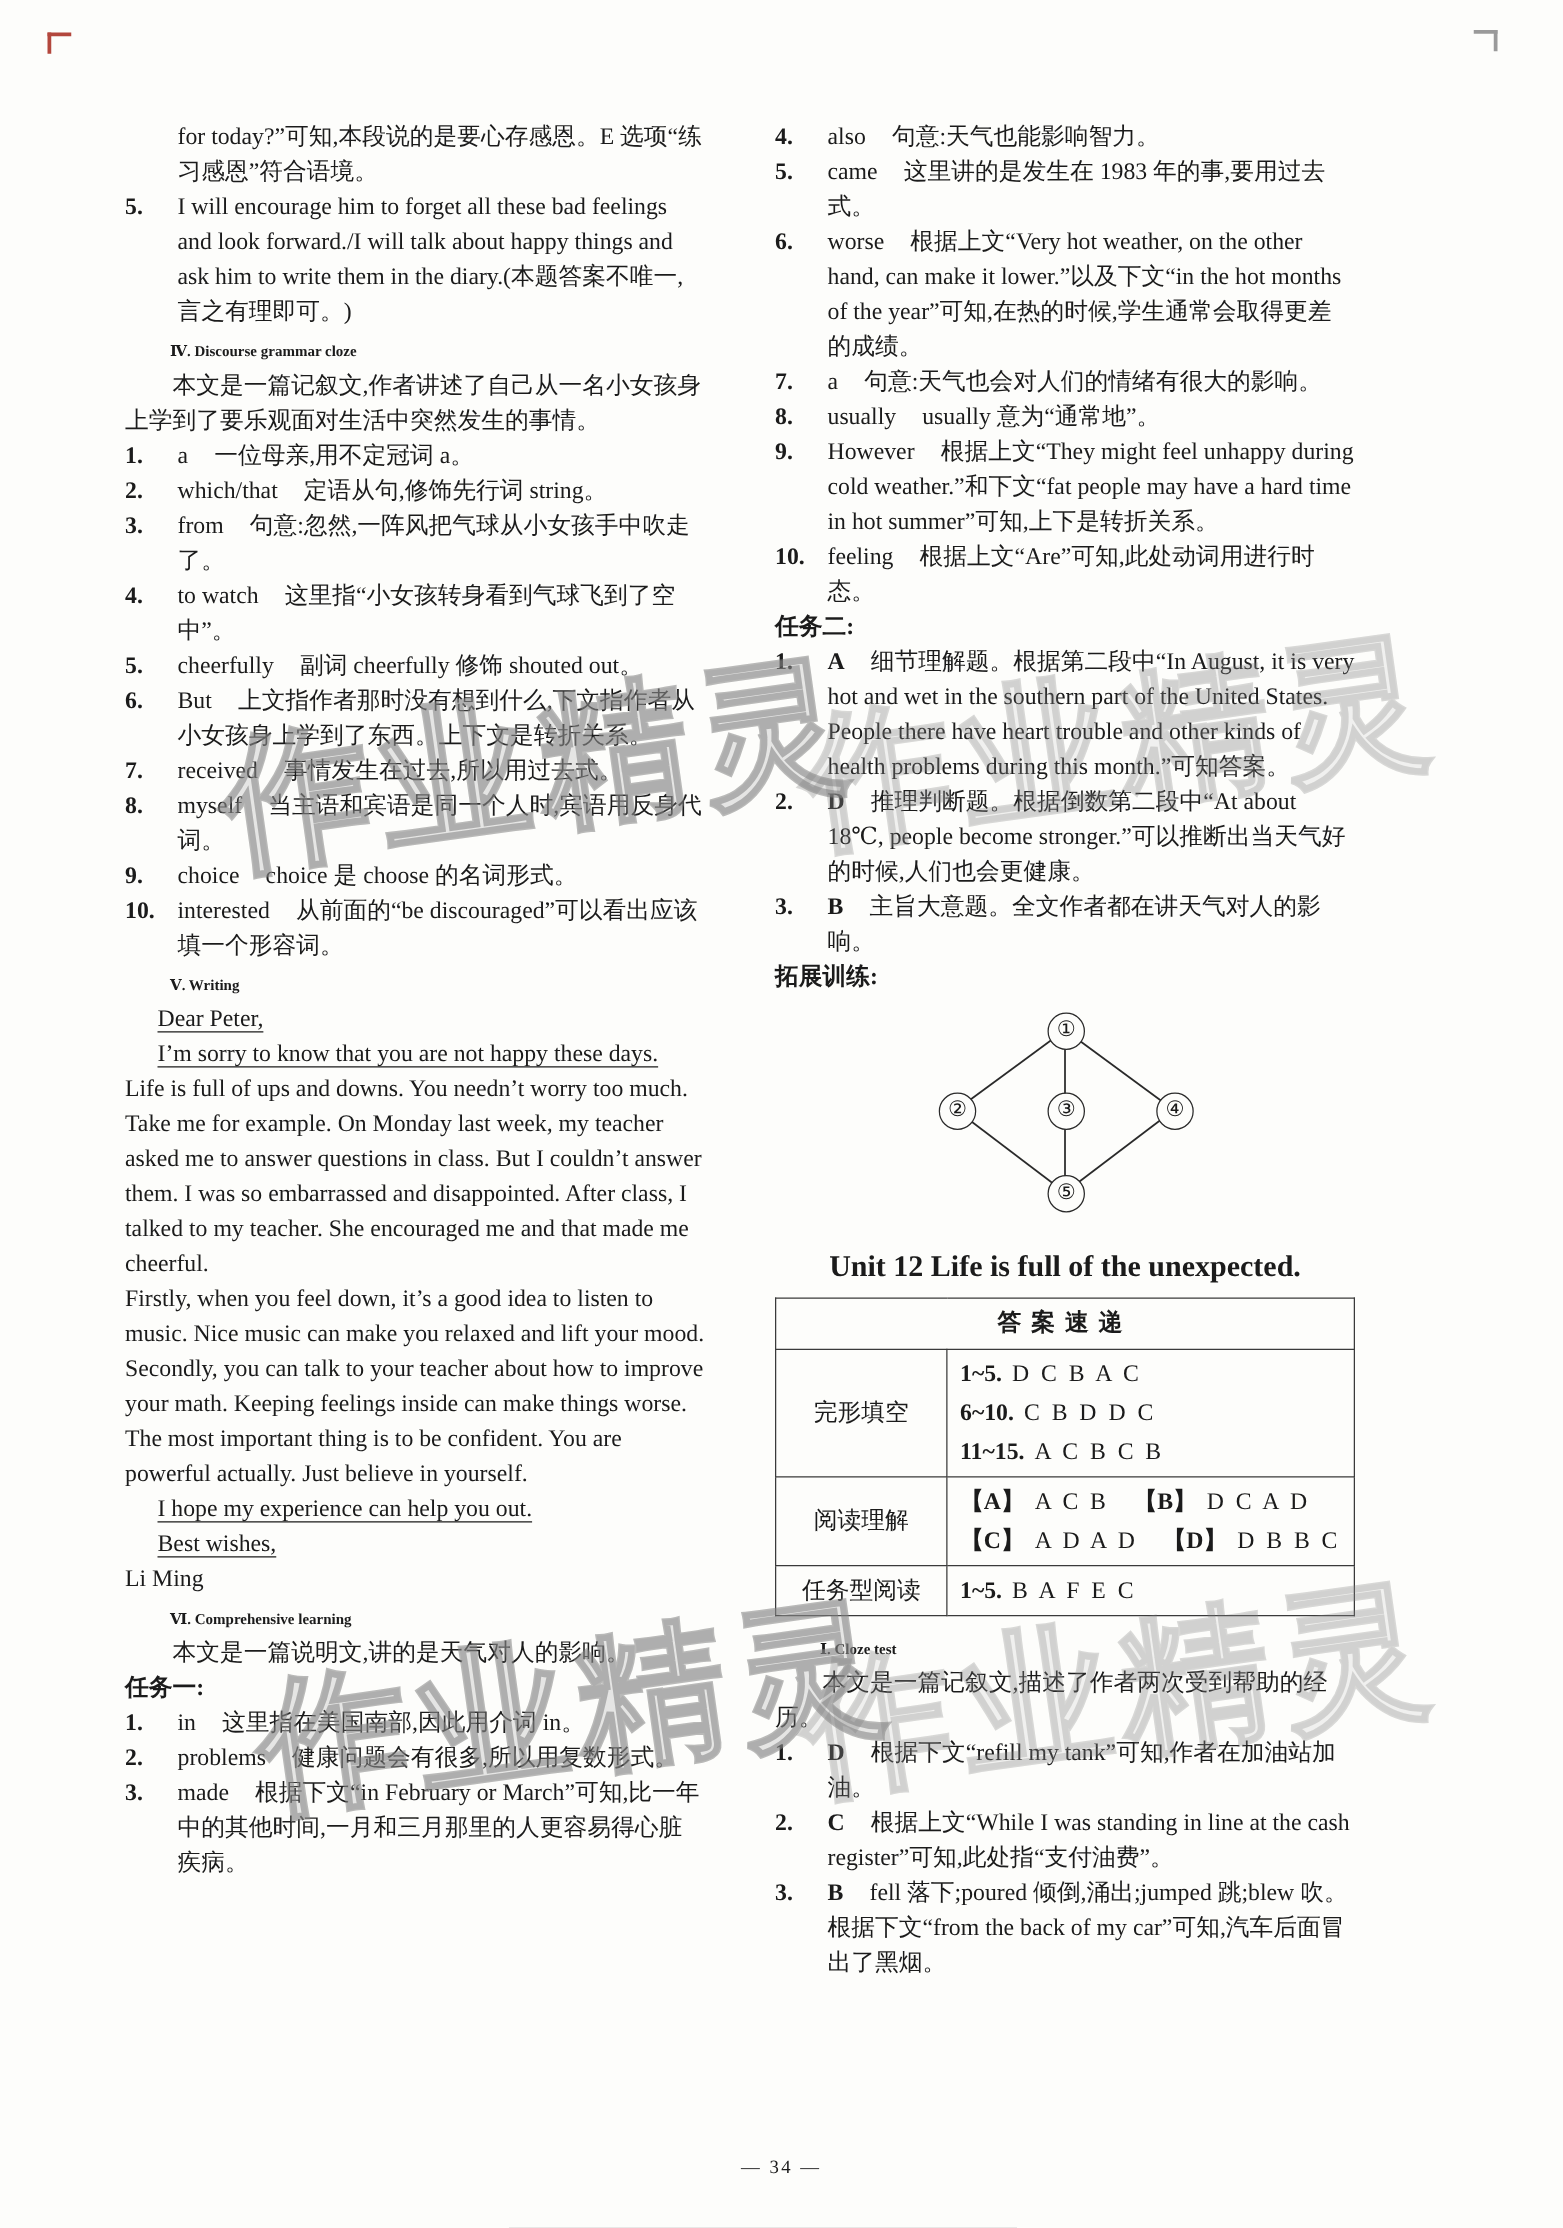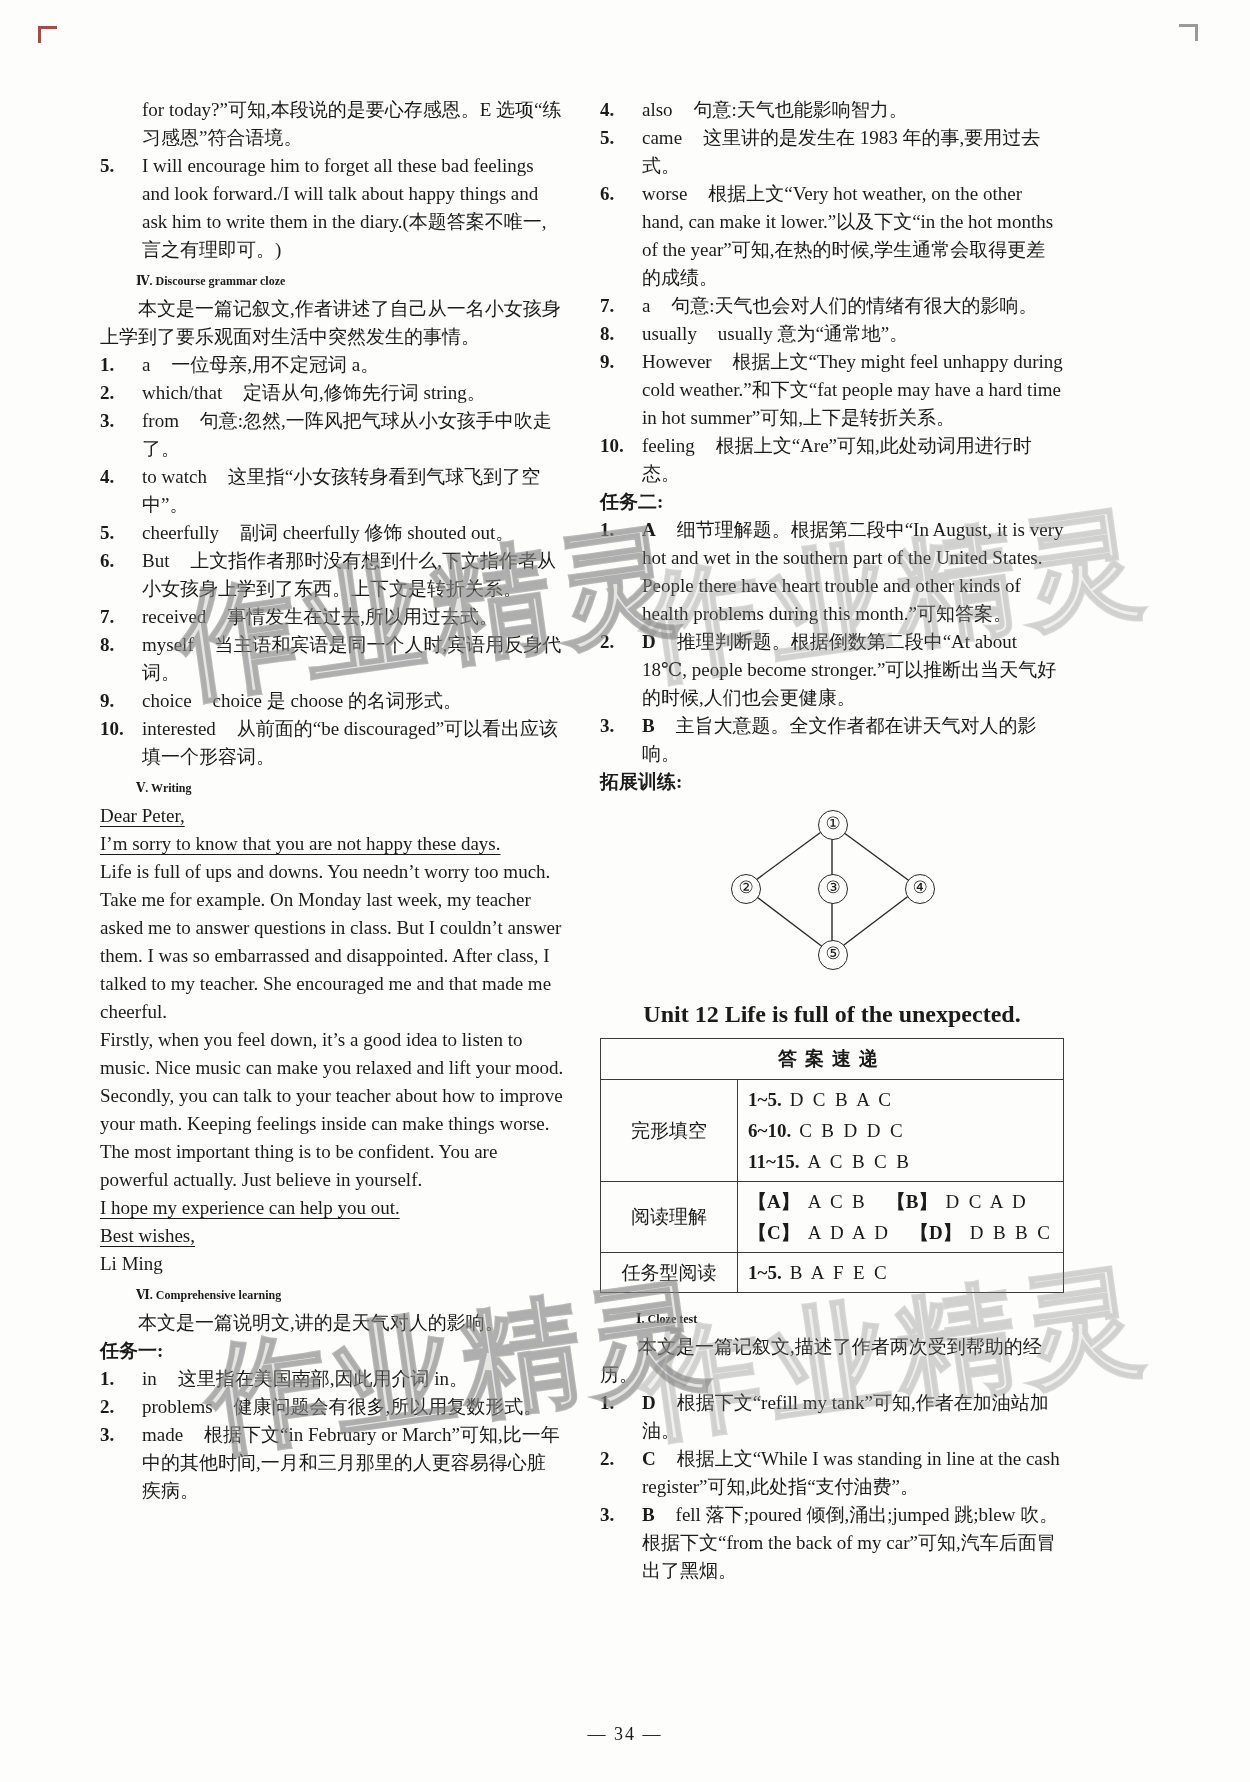--- a/index.html
+++ b/index.html
@@ -9,36 +9,36 @@
     margin: 0 auto;
     background: #fdfdfb;
     overflow: hidden;
     font-family: "Liberation Serif", "DejaVu Serif", serif;
     color: #1b1b1b;
     font-size: 19px;
     line-height: 28px;
   }
   p, div, h3, figure, table { margin: 0; padding: 0; }
 
-  .columns { position: absolute; top: 96px; left: 100px; display: flex; gap: 36px; }
+  .columns { position: absolute; top: 96px; left: 100px; display: flex; gap: 56px; }
   .col { width: 464px; flex: none; }
 
   .sec { font-size: 12px; font-weight: bold; margin-left: 36px; margin-top: 3px; }
   .para.indent { text-indent: 2em; }
   .hang-cont { padding-left: 42px; }
 
   .item { position: relative; padding-left: 42px; }
   .item .num { position: absolute; left: 0; top: 0; min-width: 40px; font-weight: bold; }
   .item .ans { margin-right: 1.1em; }
   .boldans .item .ans { font-weight: bold; }
 
   .tasklabel { font-weight: bold; }
 
   .letter p { margin: 0; }
-  .letter .u { text-decoration: underline; text-underline-offset: 4px; }
+  .letter .u { text-decoration: underline; text-underline-offset: 4px; margin-left: 26px; }
 
   .diagram { position: relative; width: 280px; height: 172px; margin: 12px auto 4px; }
   .diagram svg { position: absolute; left: 0; top: 0; }
   .node {
     position: absolute; width: 28px; height: 28px;
     border: 1.5px solid #2a2a2a; border-radius: 50%;
     background: #fdfdfb; text-align: center; line-height: 26px; font-size: 17px;
   }
   .n1 { left: 126px; top: 2px; }   .n2 { left: 39px; top: 66px; }
   .n3 { left: 126px; top: 66px; }  .n4 { left: 213px; top: 66px; }
@@ -47,21 +47,21 @@
   .unit-title { font-weight: bold; font-size: 24px; text-align: center; margin: 20px 0 10px; }
 
   .anstable { width: 100%; border-collapse: collapse; margin: 2px 0 12px; padding-left: 16px; }
   .anstable th, .anstable td { border: 1.6px solid #3a3a3a; padding: 4px 10px; vertical-align: middle; }
   .anstable th { text-align: center; font-weight: bold; letter-spacing: 8px; padding: 6px; }
   .anstable .lbl { width: 116px; text-align: center; }
   .ansline { white-space: pre-wrap; line-height: 31px; }
   .ansline b { margin-right: 8px; }
   .ansline .seg2 { margin-left: 22px; }
 
-  .footer { position: absolute; left: 0; bottom: 34px; width: 100%; text-align: center; font-size: 18px; letter-spacing: 2px; }
+  .footer { position: absolute; left: 0; bottom: 34px; width: 100%; text-align: center; font-size: 15px; letter-spacing: 2px; }
 
   .wm {
     position: absolute; z-index: 5; pointer-events: none;
     font-family: "DejaVu Sans", "Liberation Sans", sans-serif;
     font-size: 120px; font-weight: bold; letter-spacing: 8px; white-space: nowrap;
     color: rgba(145,145,145,0.22);
     -webkit-text-stroke: 2.2px rgba(130,130,130,0.55);
     transform: rotate(-8deg);
   }
   .wm1 { left: 175px; top: 598px; }

